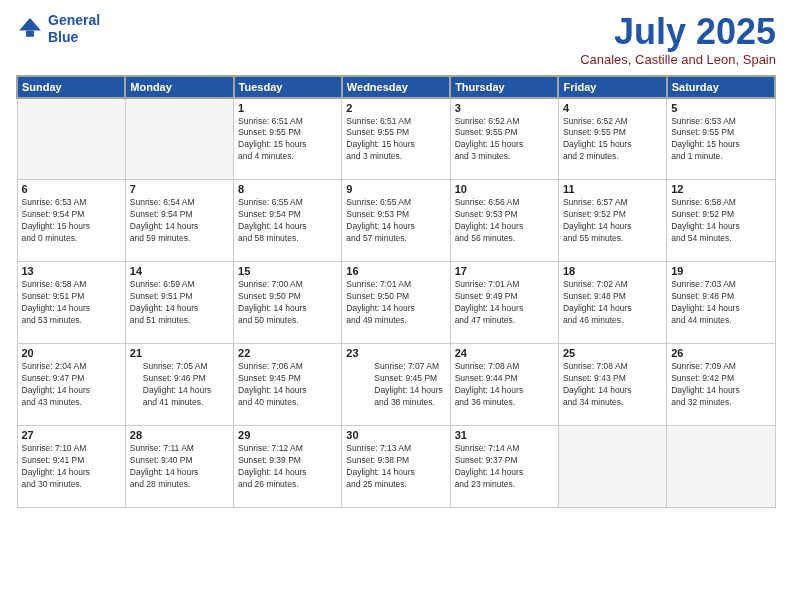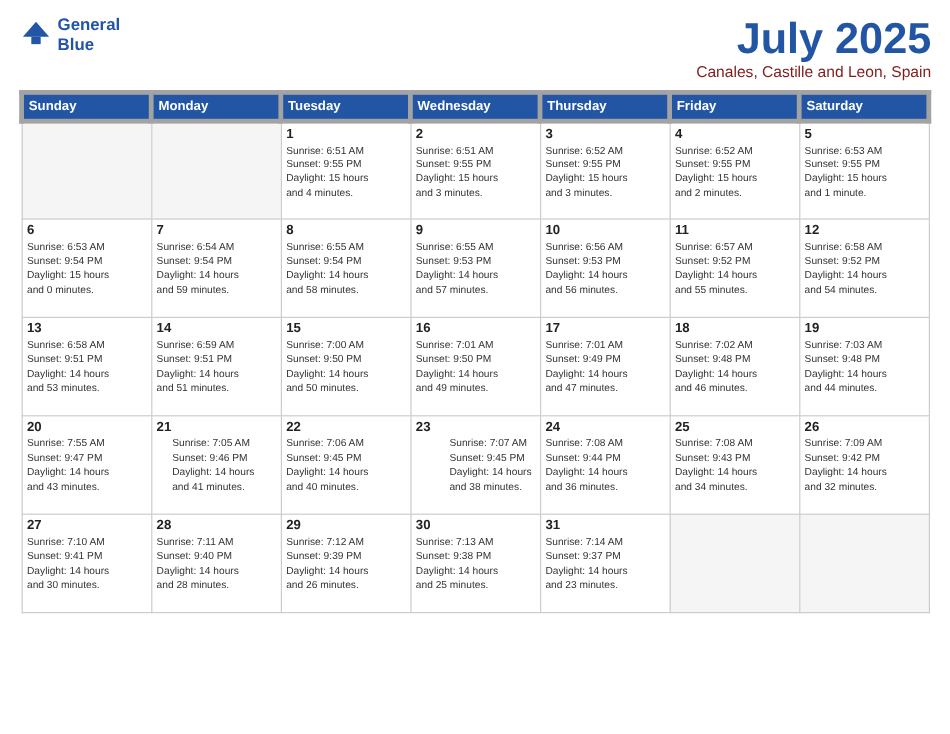--- a/index.html
+++ b/index.html
@@ -58,21 +58,21 @@
       border-collapse: collapse;
       font-size: 9.5px;
     }
     .calendar thead th {
       background: #2255a4;
       color: #fff;
       padding: 4px 4px;
       text-align: left;
       font-size: 11px;
       font-weight: bold;
-      border: 4px solid #a3a3a3;
+      border: 2px solid #a3a3a3;
     }
     .calendar tbody td {
       border: 1px solid #ccc;
       vertical-align: top;
       padding: 3px 4px;
       width: calc(100% / 7);
       height: 82px;
       background: #fff;
     }
     .calendar tbody td.empty {
@@ -264,21 +264,21 @@
             <div class="day-number">19</div>
             <div class="day-info" style="white-space: pre-line;">Sunrise: 7:03 AM
 Sunset: 9:48 PM
 Daylight: 14 hours
 and 44 minutes.</div>
           </td>
         </tr>
         <tr>
           <td>
             <div class="day-number">20</div>
-            <div class="day-info" style="white-space: pre-line;">Sunrise: 7:55 AM
+            <div class="day-info" style="white-space: pre-line;">Sunrise: 2:04 AM
 Sunset: 9:47 PM
 Daylight: 14 hours
 and 43 minutes.</div>
           </td>
           <td>
             <div class="day-number">21</div>
             <div class="day-info" style="white-space: pre-line; margin-left: 13px;">Sunrise: 7:05 AM
 Sunset: 9:46 PM
 Daylight: 14 hours
 and 41 minutes.</div>

